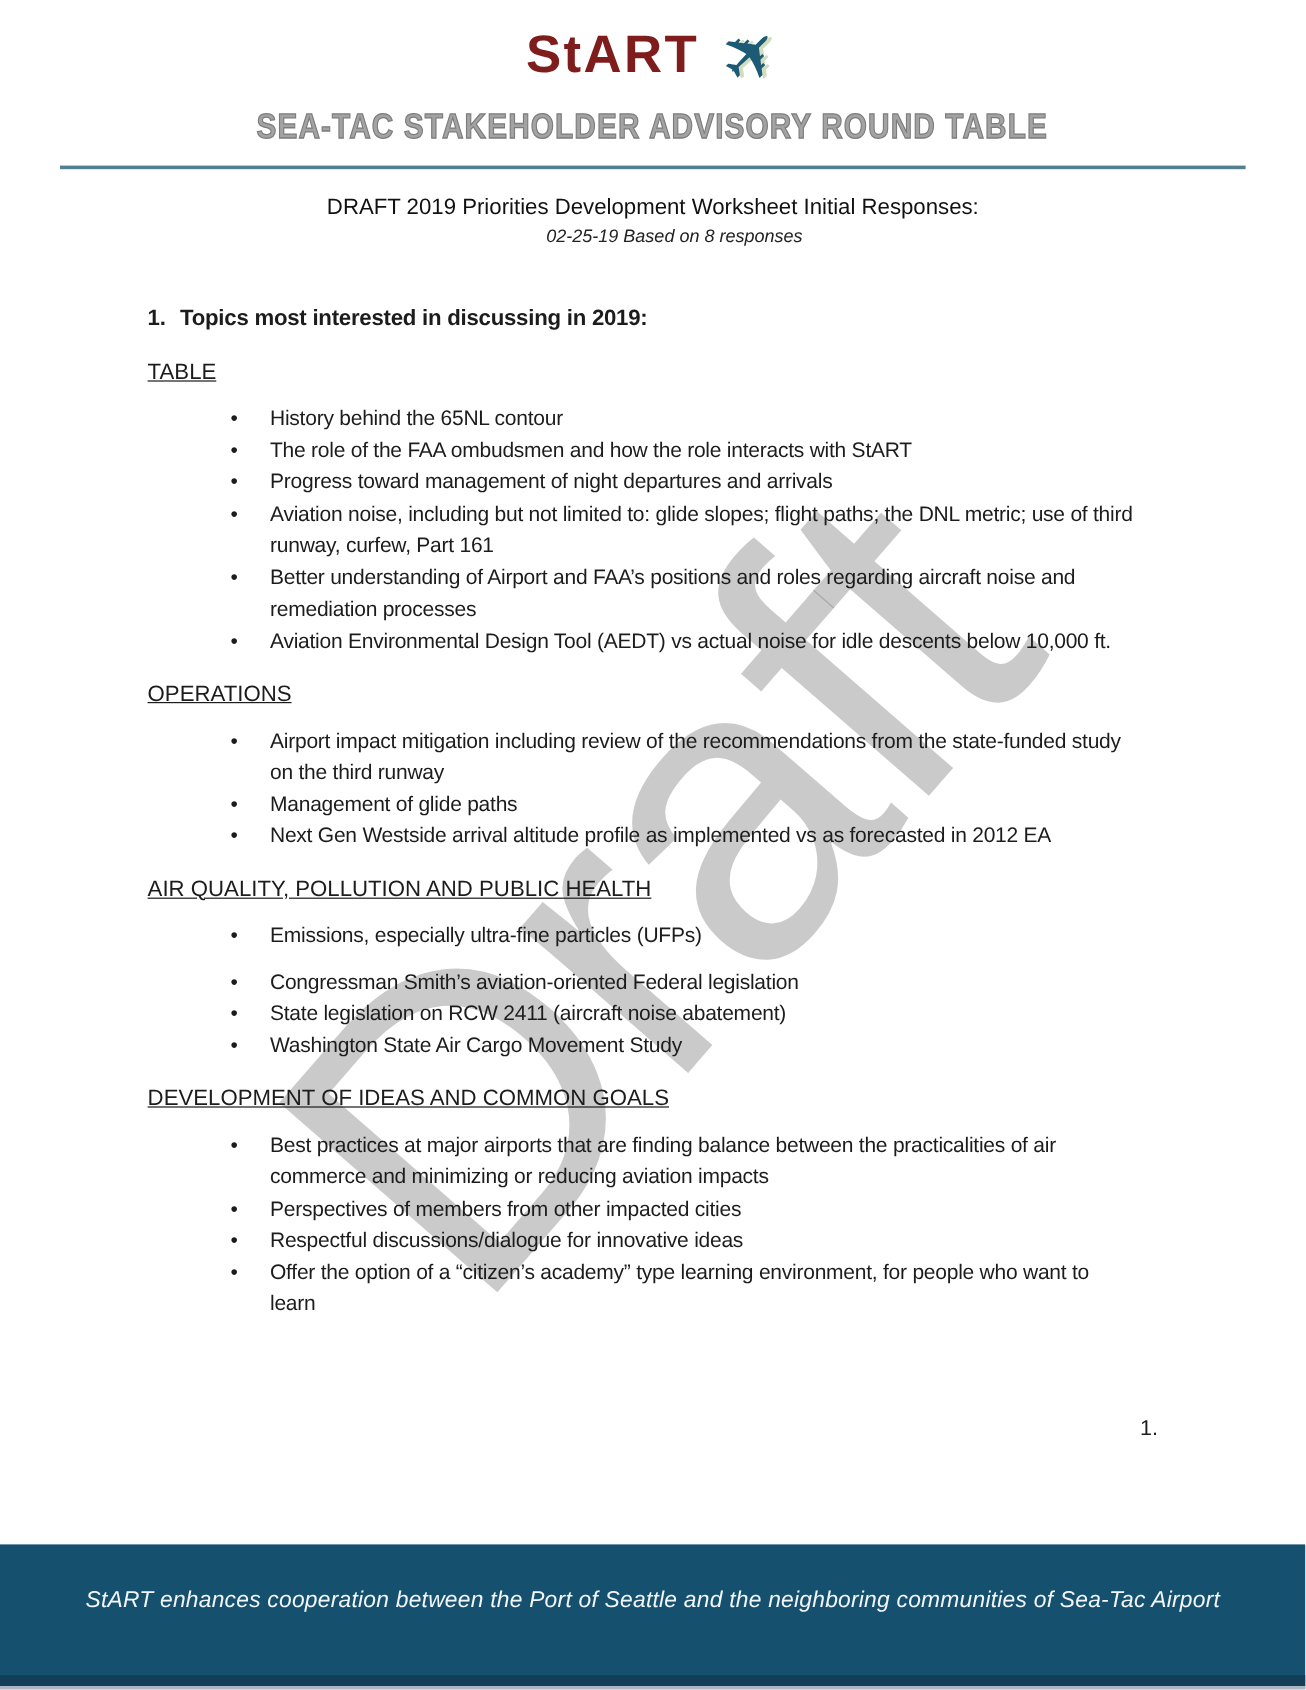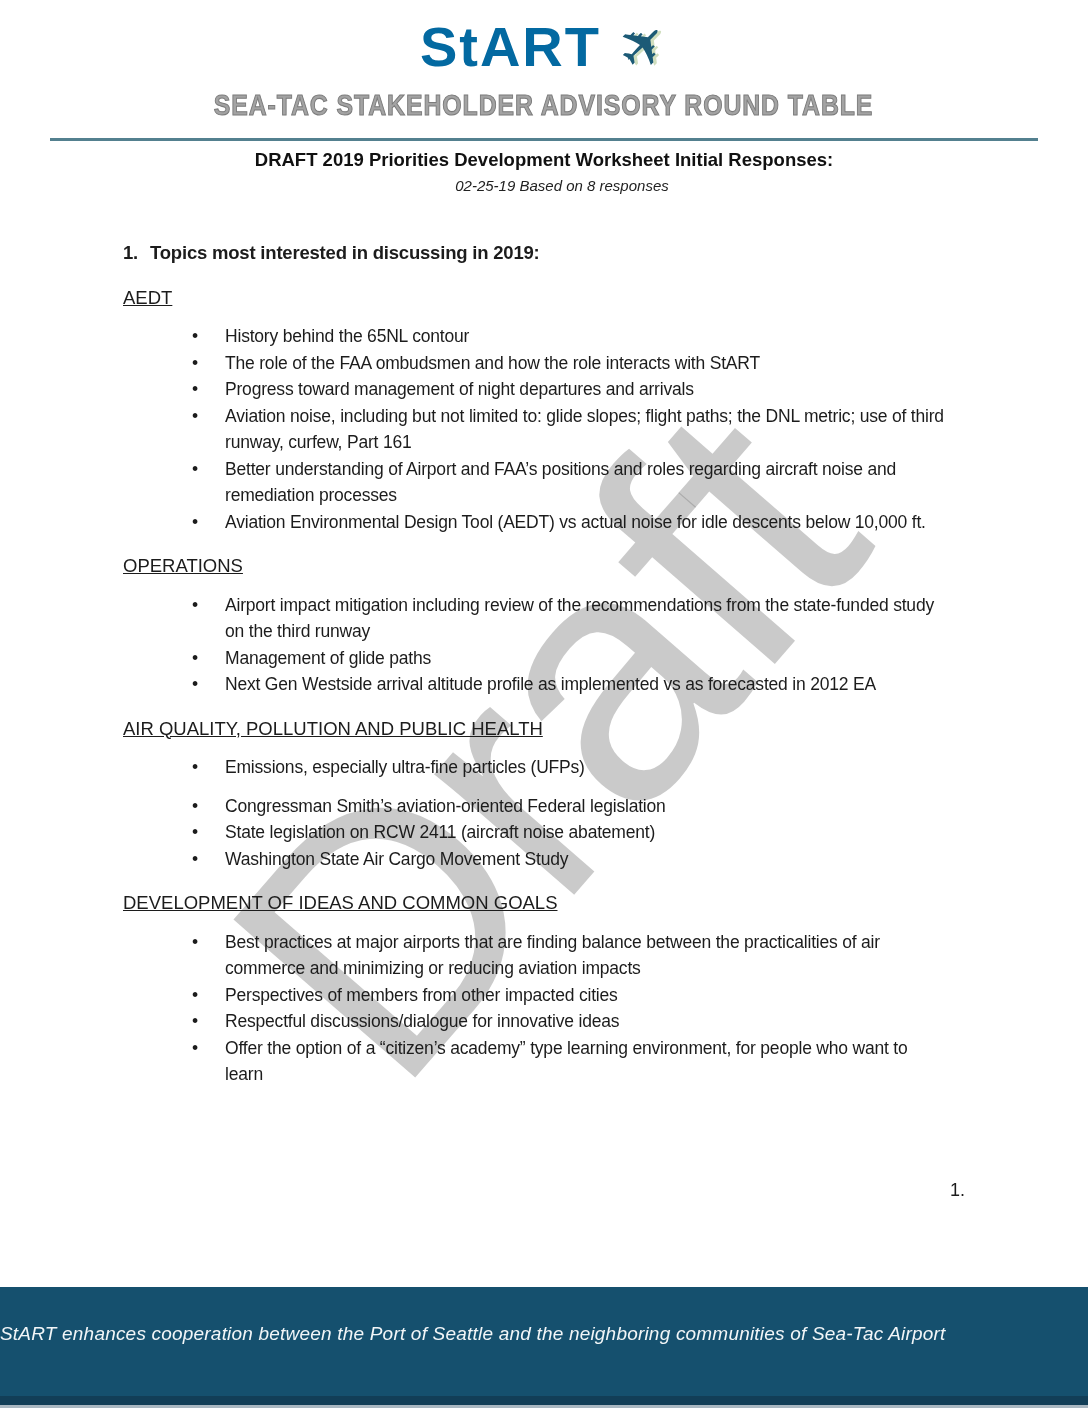--- a/index.html
+++ b/index.html
@@ -30,24 +30,24 @@
 
   .content-layer { position: relative; z-index: 1; }
 
   
   .logo-row {
     padding-top: 12px;
     text-align: center;
     height: 78px;
   }
   .logo-text {
-    font-size: 56px;
+    font-size: 44px;
     font-weight: 700;
     letter-spacing: 2px;
-    color: #0369a1;
+    color: #7f1d1d;
     vertical-align: middle;
   }
   .plane-icon {
     display: inline-block;
     transform: rotate(-45deg);
     font-size: 58px;
     color: #1c5a76;
     margin-left: 14px;
     vertical-align: middle;
     text-shadow: 2px 3px 0 rgba(120,160,70,0.35);
@@ -65,24 +65,24 @@
   }
   .rule {
     margin: 8px 50px 0 50px;
     border: none;
     border-top: 3px solid #53808f;
     height: 0;
   }
 
   
   .doc-title {
-    margin-top: 8px;
+    margin-top: 20px;
     text-align: center;
     font-size: 18.5px;
-    font-weight: 700;
+    font-weight: 400;
     color: #111;
   }
   .doc-subtitle {
     margin-top: 6px;
     text-align: center;
     font-style: italic;
     font-size: 15px;
     color: #222;
     margin-left: 36px;
   }
@@ -133,20 +133,21 @@
   
   .footer {
     position: absolute;
     left: 0; right: 0; bottom: 0;
     height: 121px;
     background: #15506e;
     z-index: 2;
   }
   .footer-text {
     padding-top: 36px;
+    text-align: center;
     font-style: italic;
     font-size: 19px;
     color: #f2f6f8;
     letter-spacing: 0.2px;
   }
   .footer-stripe-dark {
     position: absolute;
     left: 0; right: 0; bottom: 3px;
     height: 9px;
     background: #123e57;
@@ -181,21 +182,21 @@
     <div class="doc-title">DRAFT 2019 Priorities Development Worksheet Initial Responses:</div>
     <div class="doc-subtitle">02-25-19 Based on 8 responses</div>
 
     <main class="content">
 
       <div class="question">
         <span class="q-num">1.</span><span>Topics most interested in discussing in 2019:</span>
       </div>
 
       <section>
-        <h2 class="section-heading">AEDT</h2>
+        <h2 class="section-heading">TABLE</h2>
         <ul class="bullet-list">
           <li><span>History behind the 65NL contour</span></li>
           <li><span>The role of the FAA ombudsmen and how the role interacts with StART</span></li>
           <li><span>Progress toward management of night departures and arrivals</span></li>
           <li><span>Aviation noise, including but not limited to: glide slopes; flight paths; the DNL metric; use of third runway, curfew, Part 161</span></li>
           <li><span>Better understanding of Airport and FAA’s positions and roles regarding aircraft noise and remediation processes</span></li>
           <li><span>Aviation Environmental Design Tool (AEDT) vs actual noise for idle descents below 10,000 ft.</span></li>
         </ul>
       </section>
 

